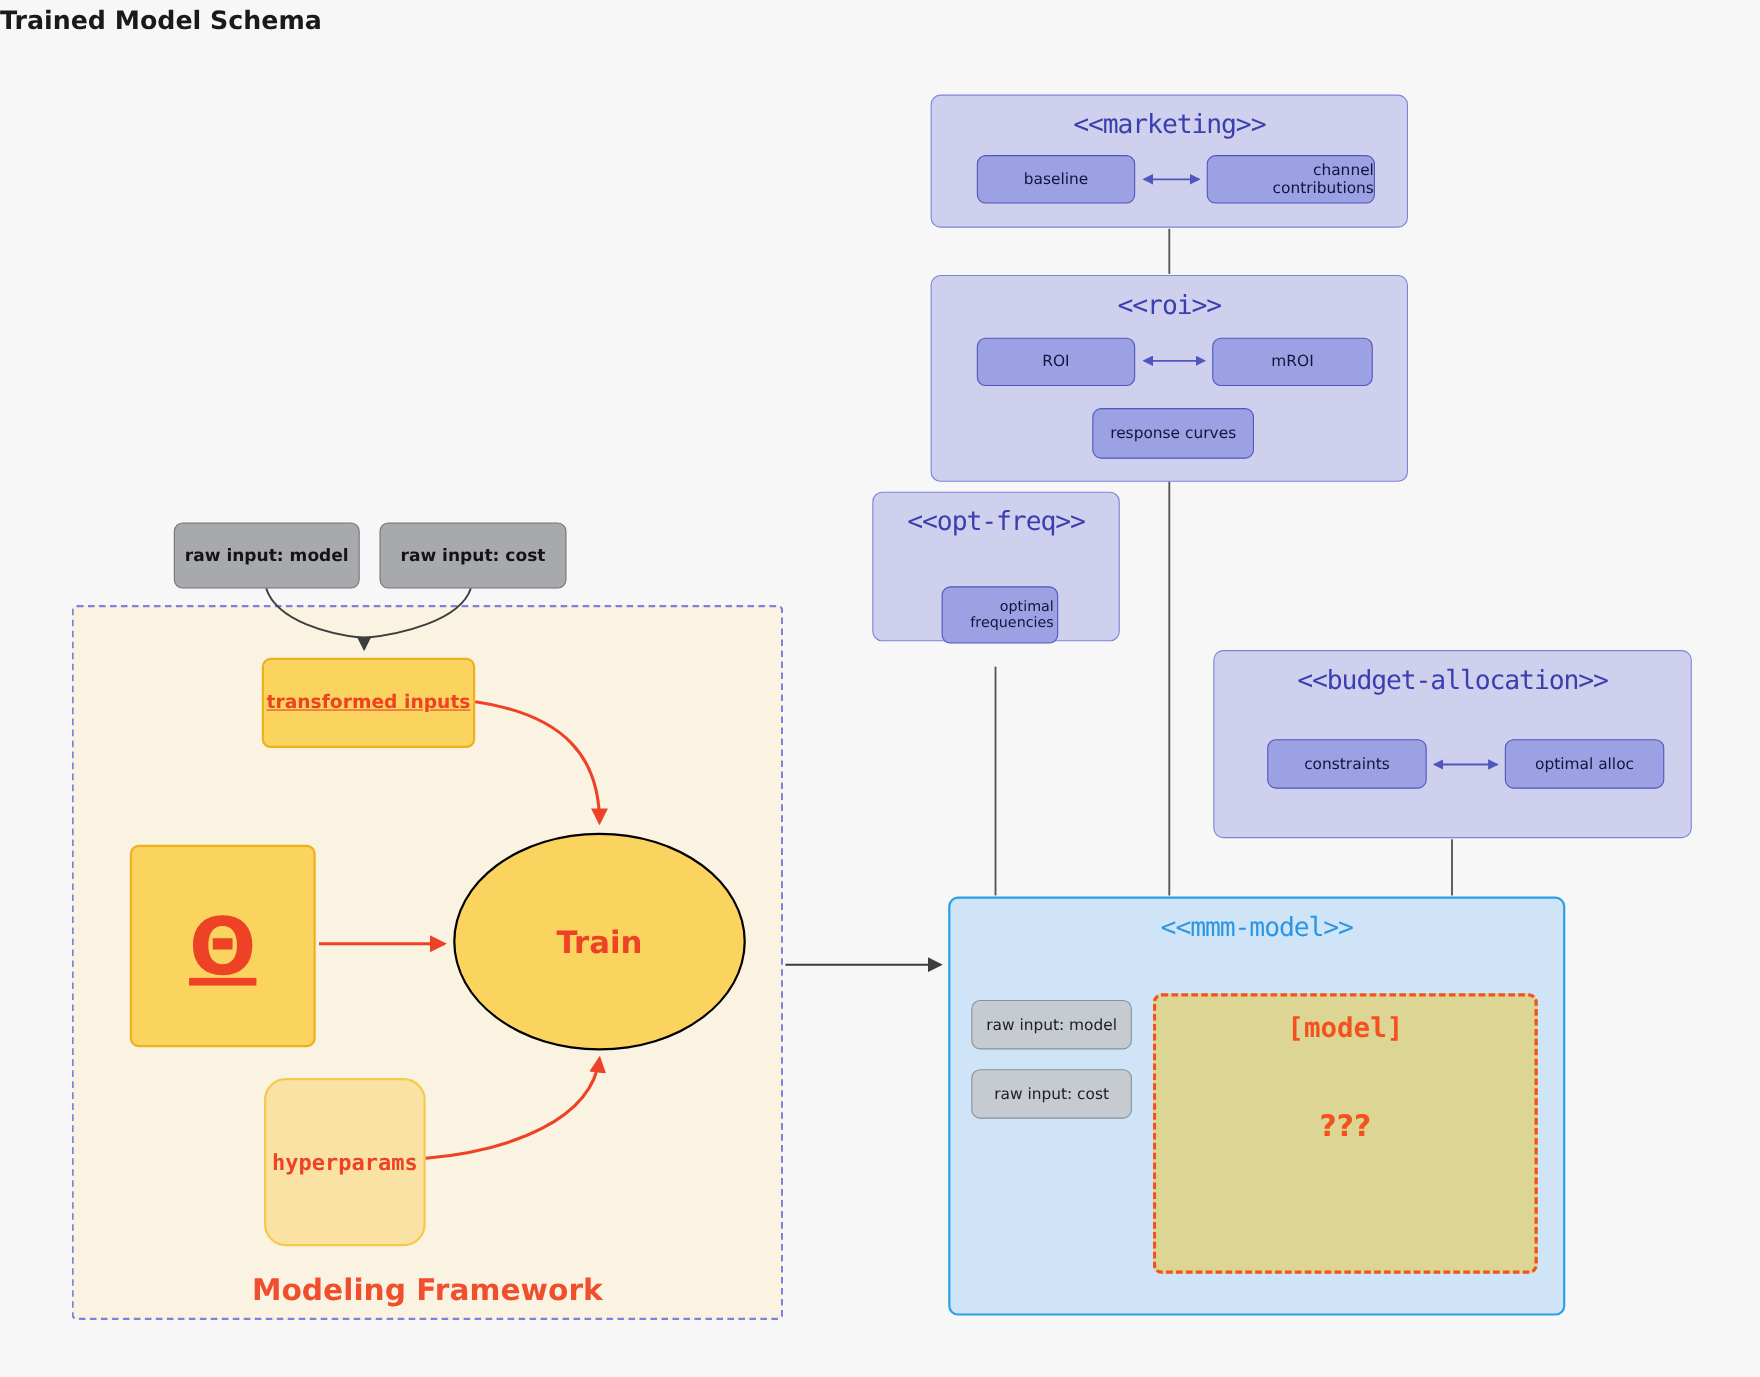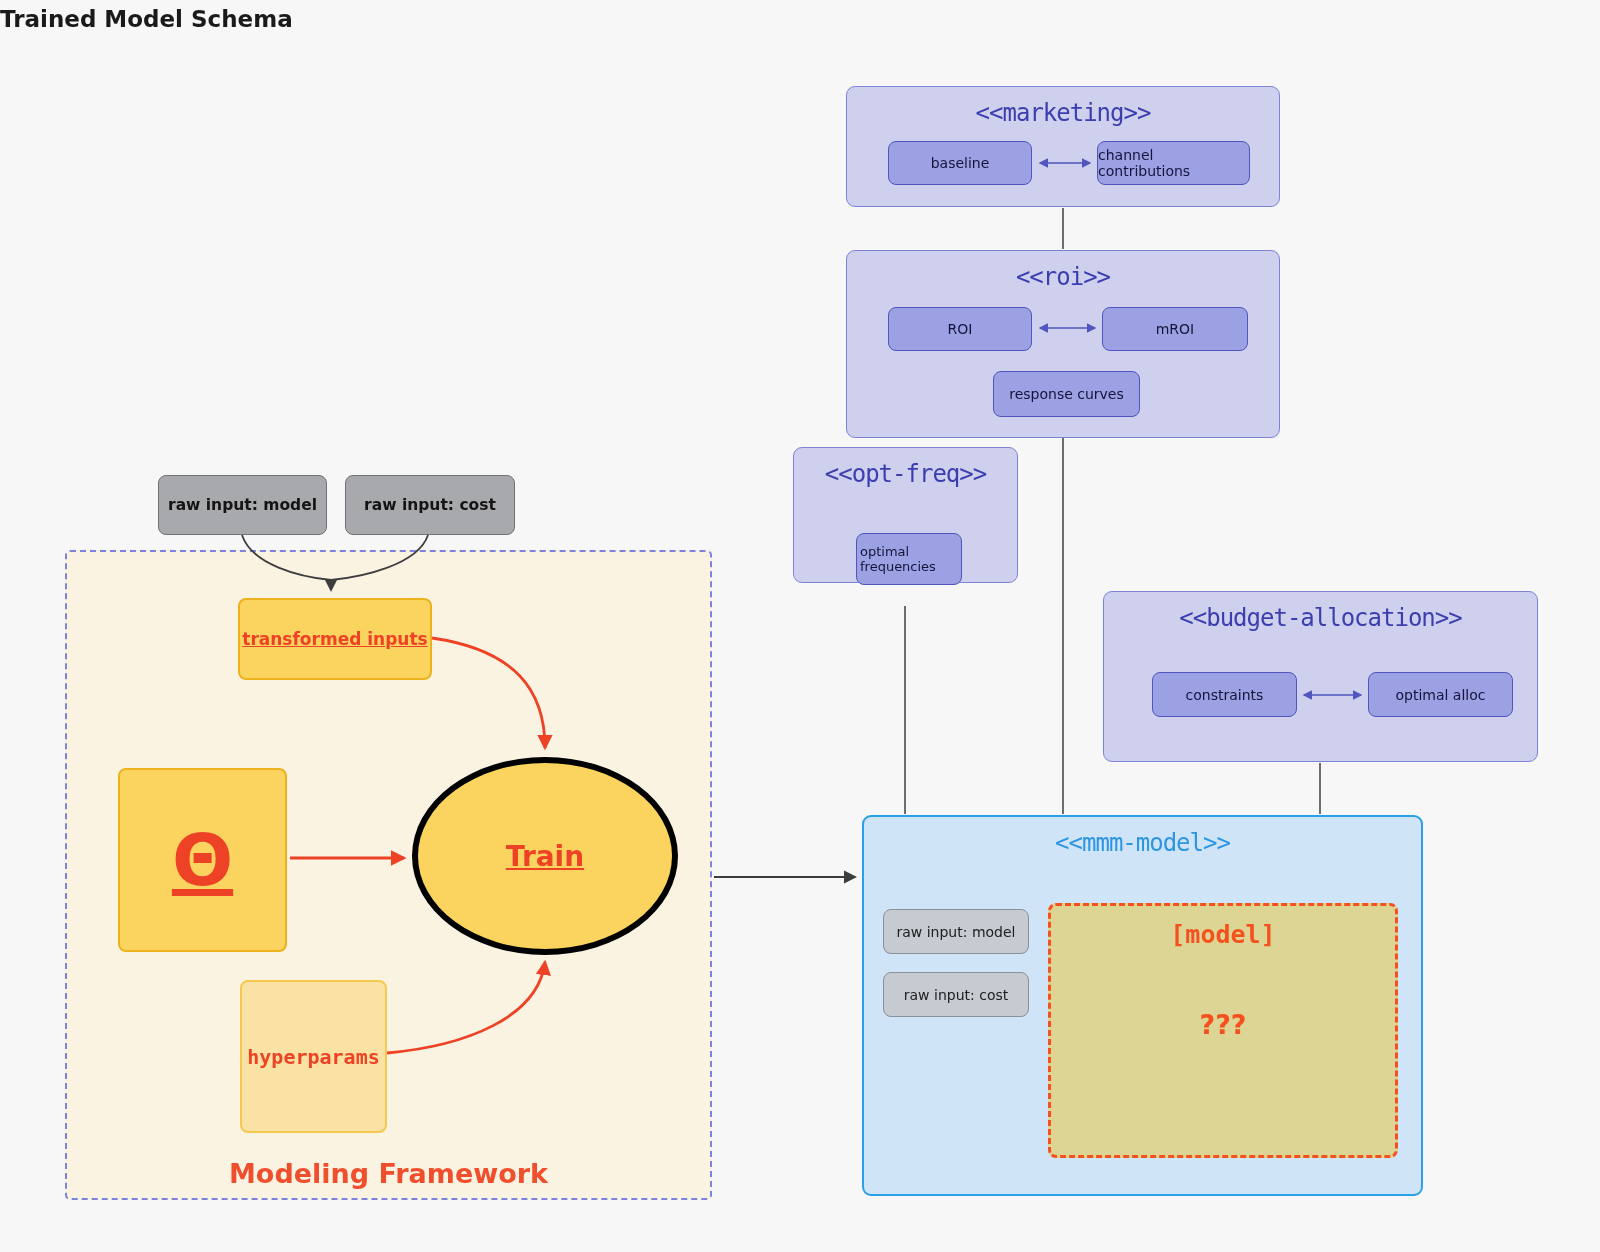--- a/index.html
+++ b/index.html
@@ -34,42 +34,42 @@
   .group.cream{background:var(--cream);border:2px dashed #7c82de;border-radius:5px;}
   .gtitle{
     position:absolute;left:0;top:12px;width:100%;text-align:center;
     font-family:"DejaVu Sans Mono","Liberation Mono",monospace;
     font-weight:normal;font-size:24px;color:var(--indigo);letter-spacing:-1px;
   }
   .gtitle.blue{color:var(--blue-title);}
   
   .stack{
     position:absolute;box-sizing:border-box;border-radius:8px;
-    display:flex;align-items:center;justify-content:center;text-align:left;
+    display:flex;align-items:center;justify-content:center;text-align:right;
   }
   .stack::before{
     content:"";position:absolute;left:-6px;top:-6px;width:100%;height:100%;
     box-sizing:border-box;border-radius:8px;z-index:-1;
     background:inherit;border:inherit;
   }
   .lavnode{background:var(--node-bg);border:1.5px solid var(--node-border);
     font-size:14px;color:#14143c;}
   .graydark{background:#a8a9ac;border:1.5px solid #717276;
     font-size:15.5px;font-weight:bold;color:#141414;}
   .graylight{background:#c5cbd1;border:1.5px solid #8a9097;
     font-size:14px;color:#202020;}
   .goldnode{background:var(--gold);border:2px solid var(--gold-border);text-decoration:underline;}
   .goldlight{background:var(--gold-light);border:2px solid var(--gold-light-border);}
   .redtext{color:var(--red);}
-  .mono{font-family:"DejaVu Sans Mono","Liberation Mono",monospace;}
+  .mono{font-family:"DejaVu Sans Mono","Liberation Mono",monospace;border-radius:20px;}
   .ellipse{
     position:absolute;box-sizing:border-box;border-radius:50%;
-    background:var(--gold);border:6px solid #000000;
+    background:var(--gold);border:2px solid #000000;
     display:flex;align-items:center;justify-content:center;
-    font-size:28px;font-weight:bold;color:var(--red);text-decoration:underline;
+    font-size:28px;font-weight:bold;color:var(--red);
   }
   .model-dash{
     position:absolute;box-sizing:border-box;border-radius:8px;
     background:var(--khaki);border:3px dashed #f4511e;
     display:flex;flex-direction:column;align-items:center;
   }
   .model-label{
     margin-top:14px;font-family:"DejaVu Sans Mono","Liberation Mono",monospace;
     font-weight:bold;font-size:25px;color:#f4511e;
   }

